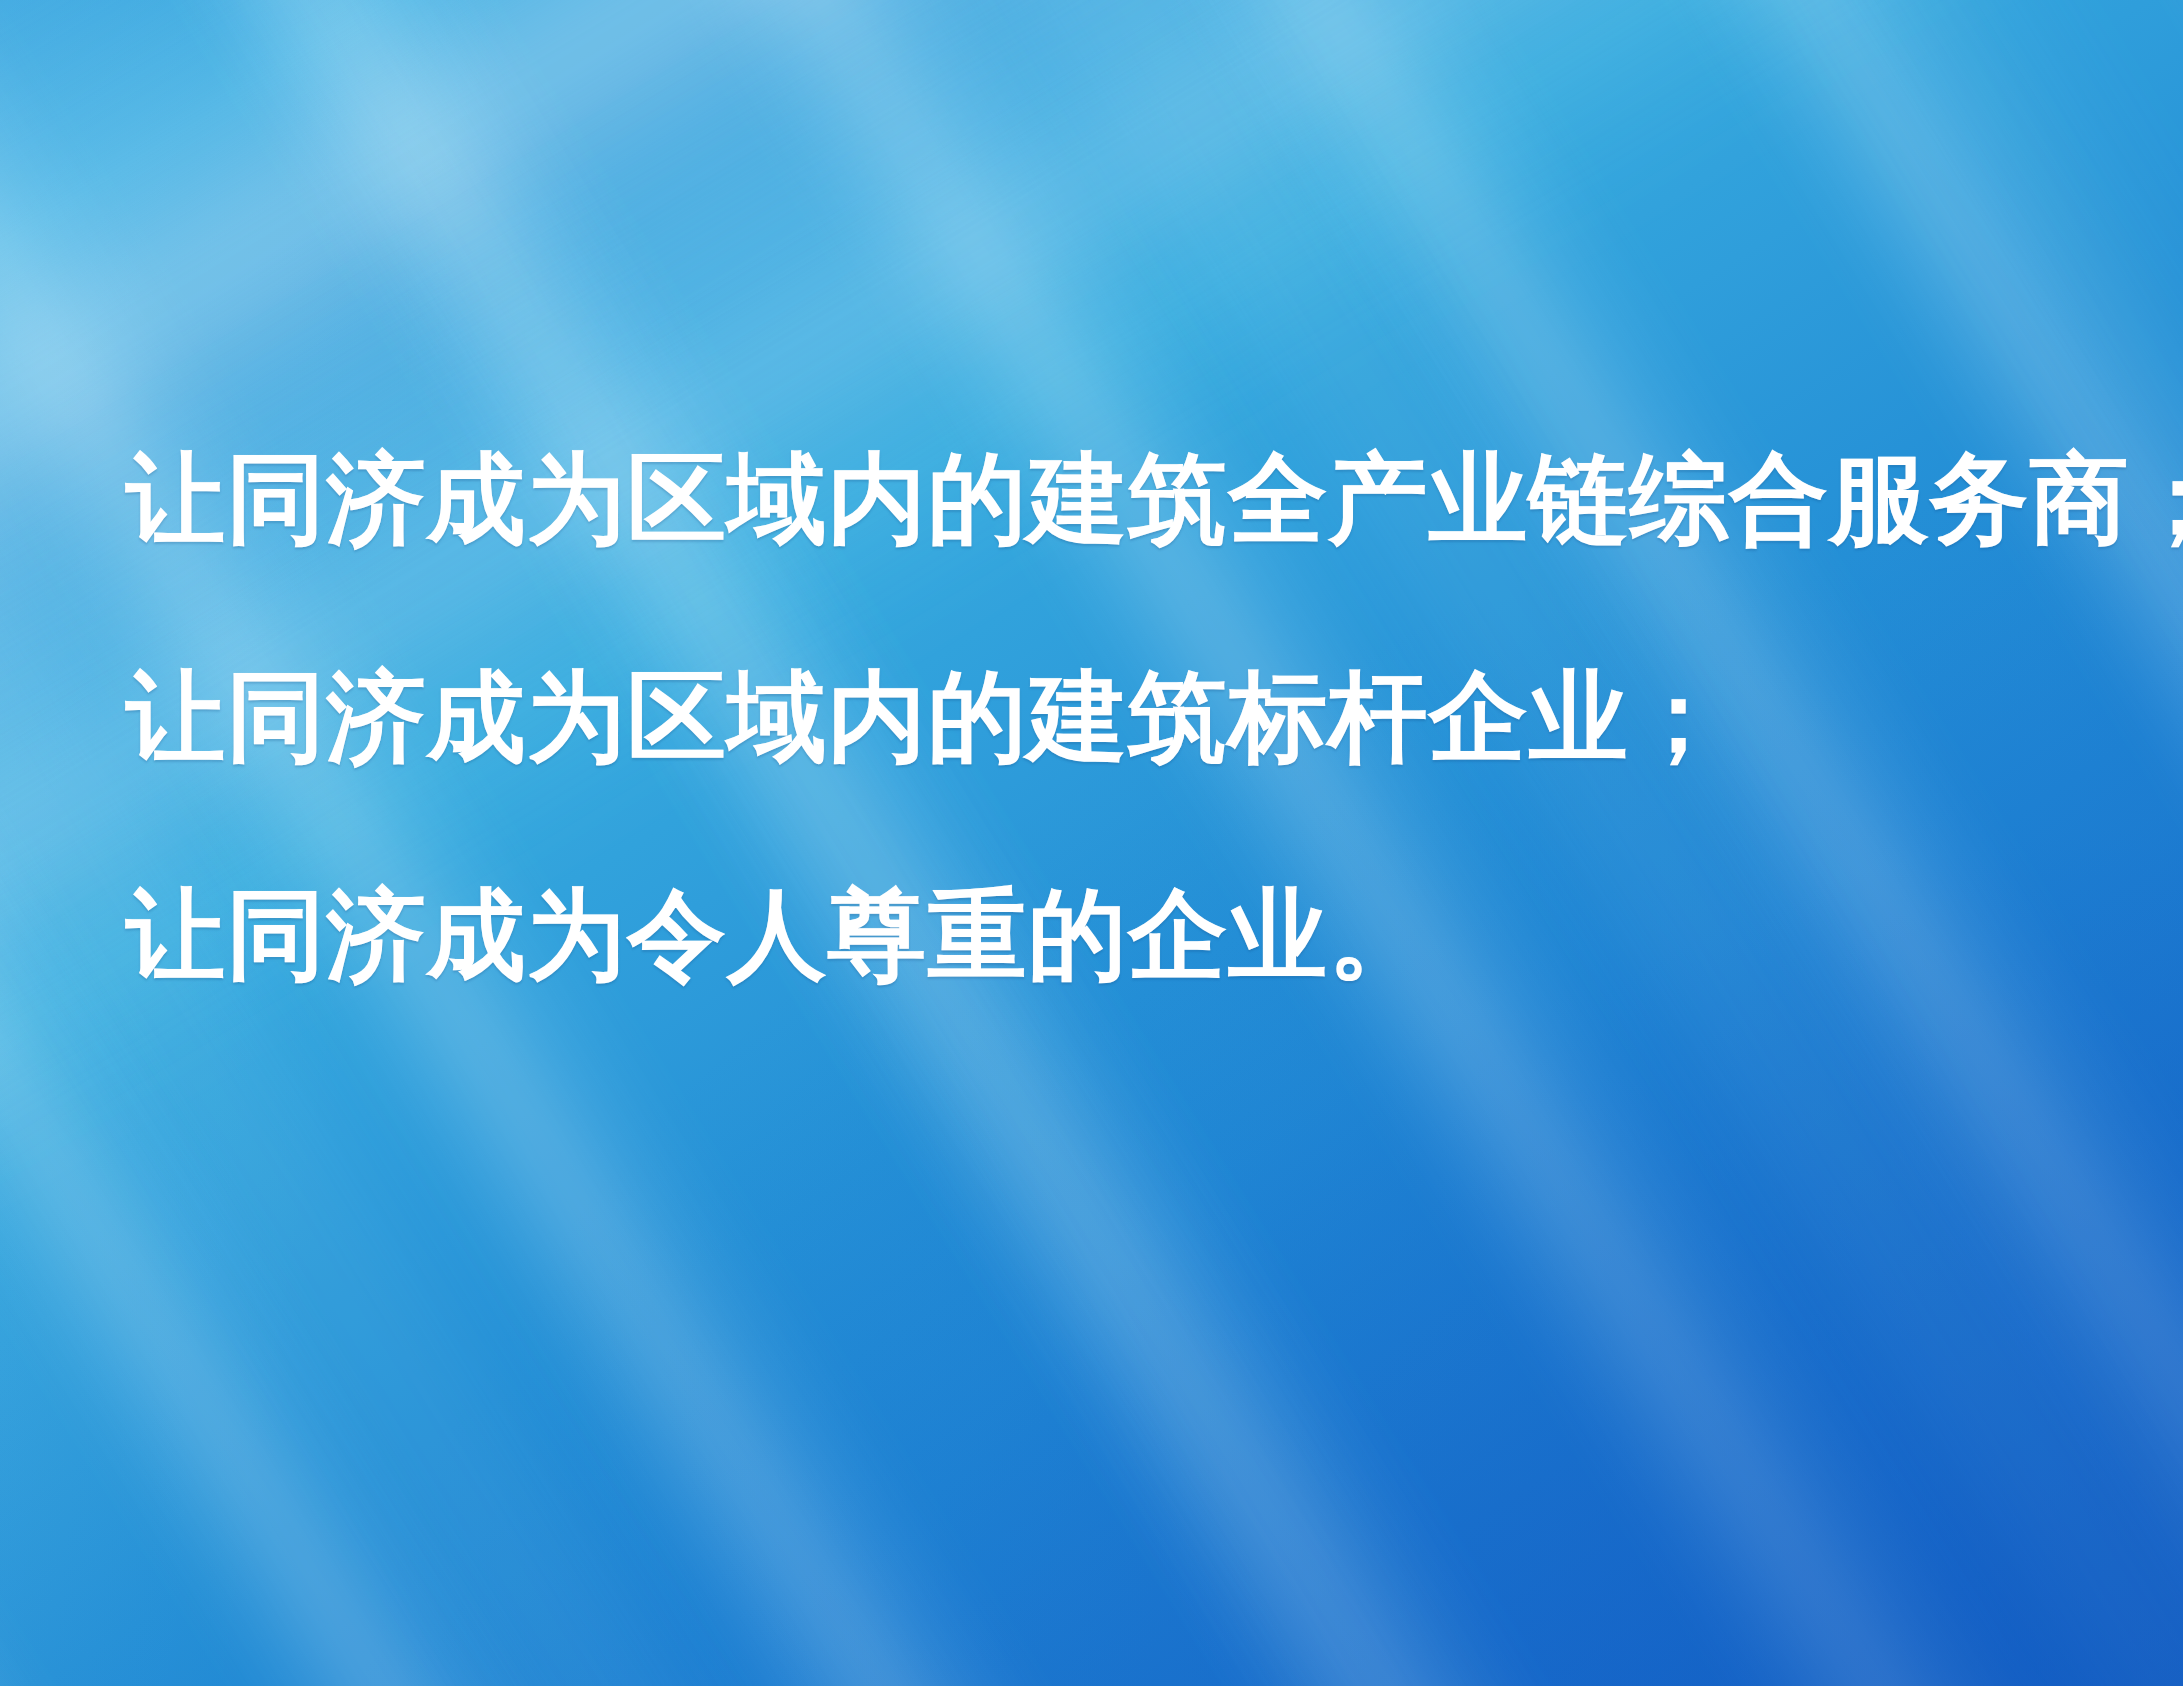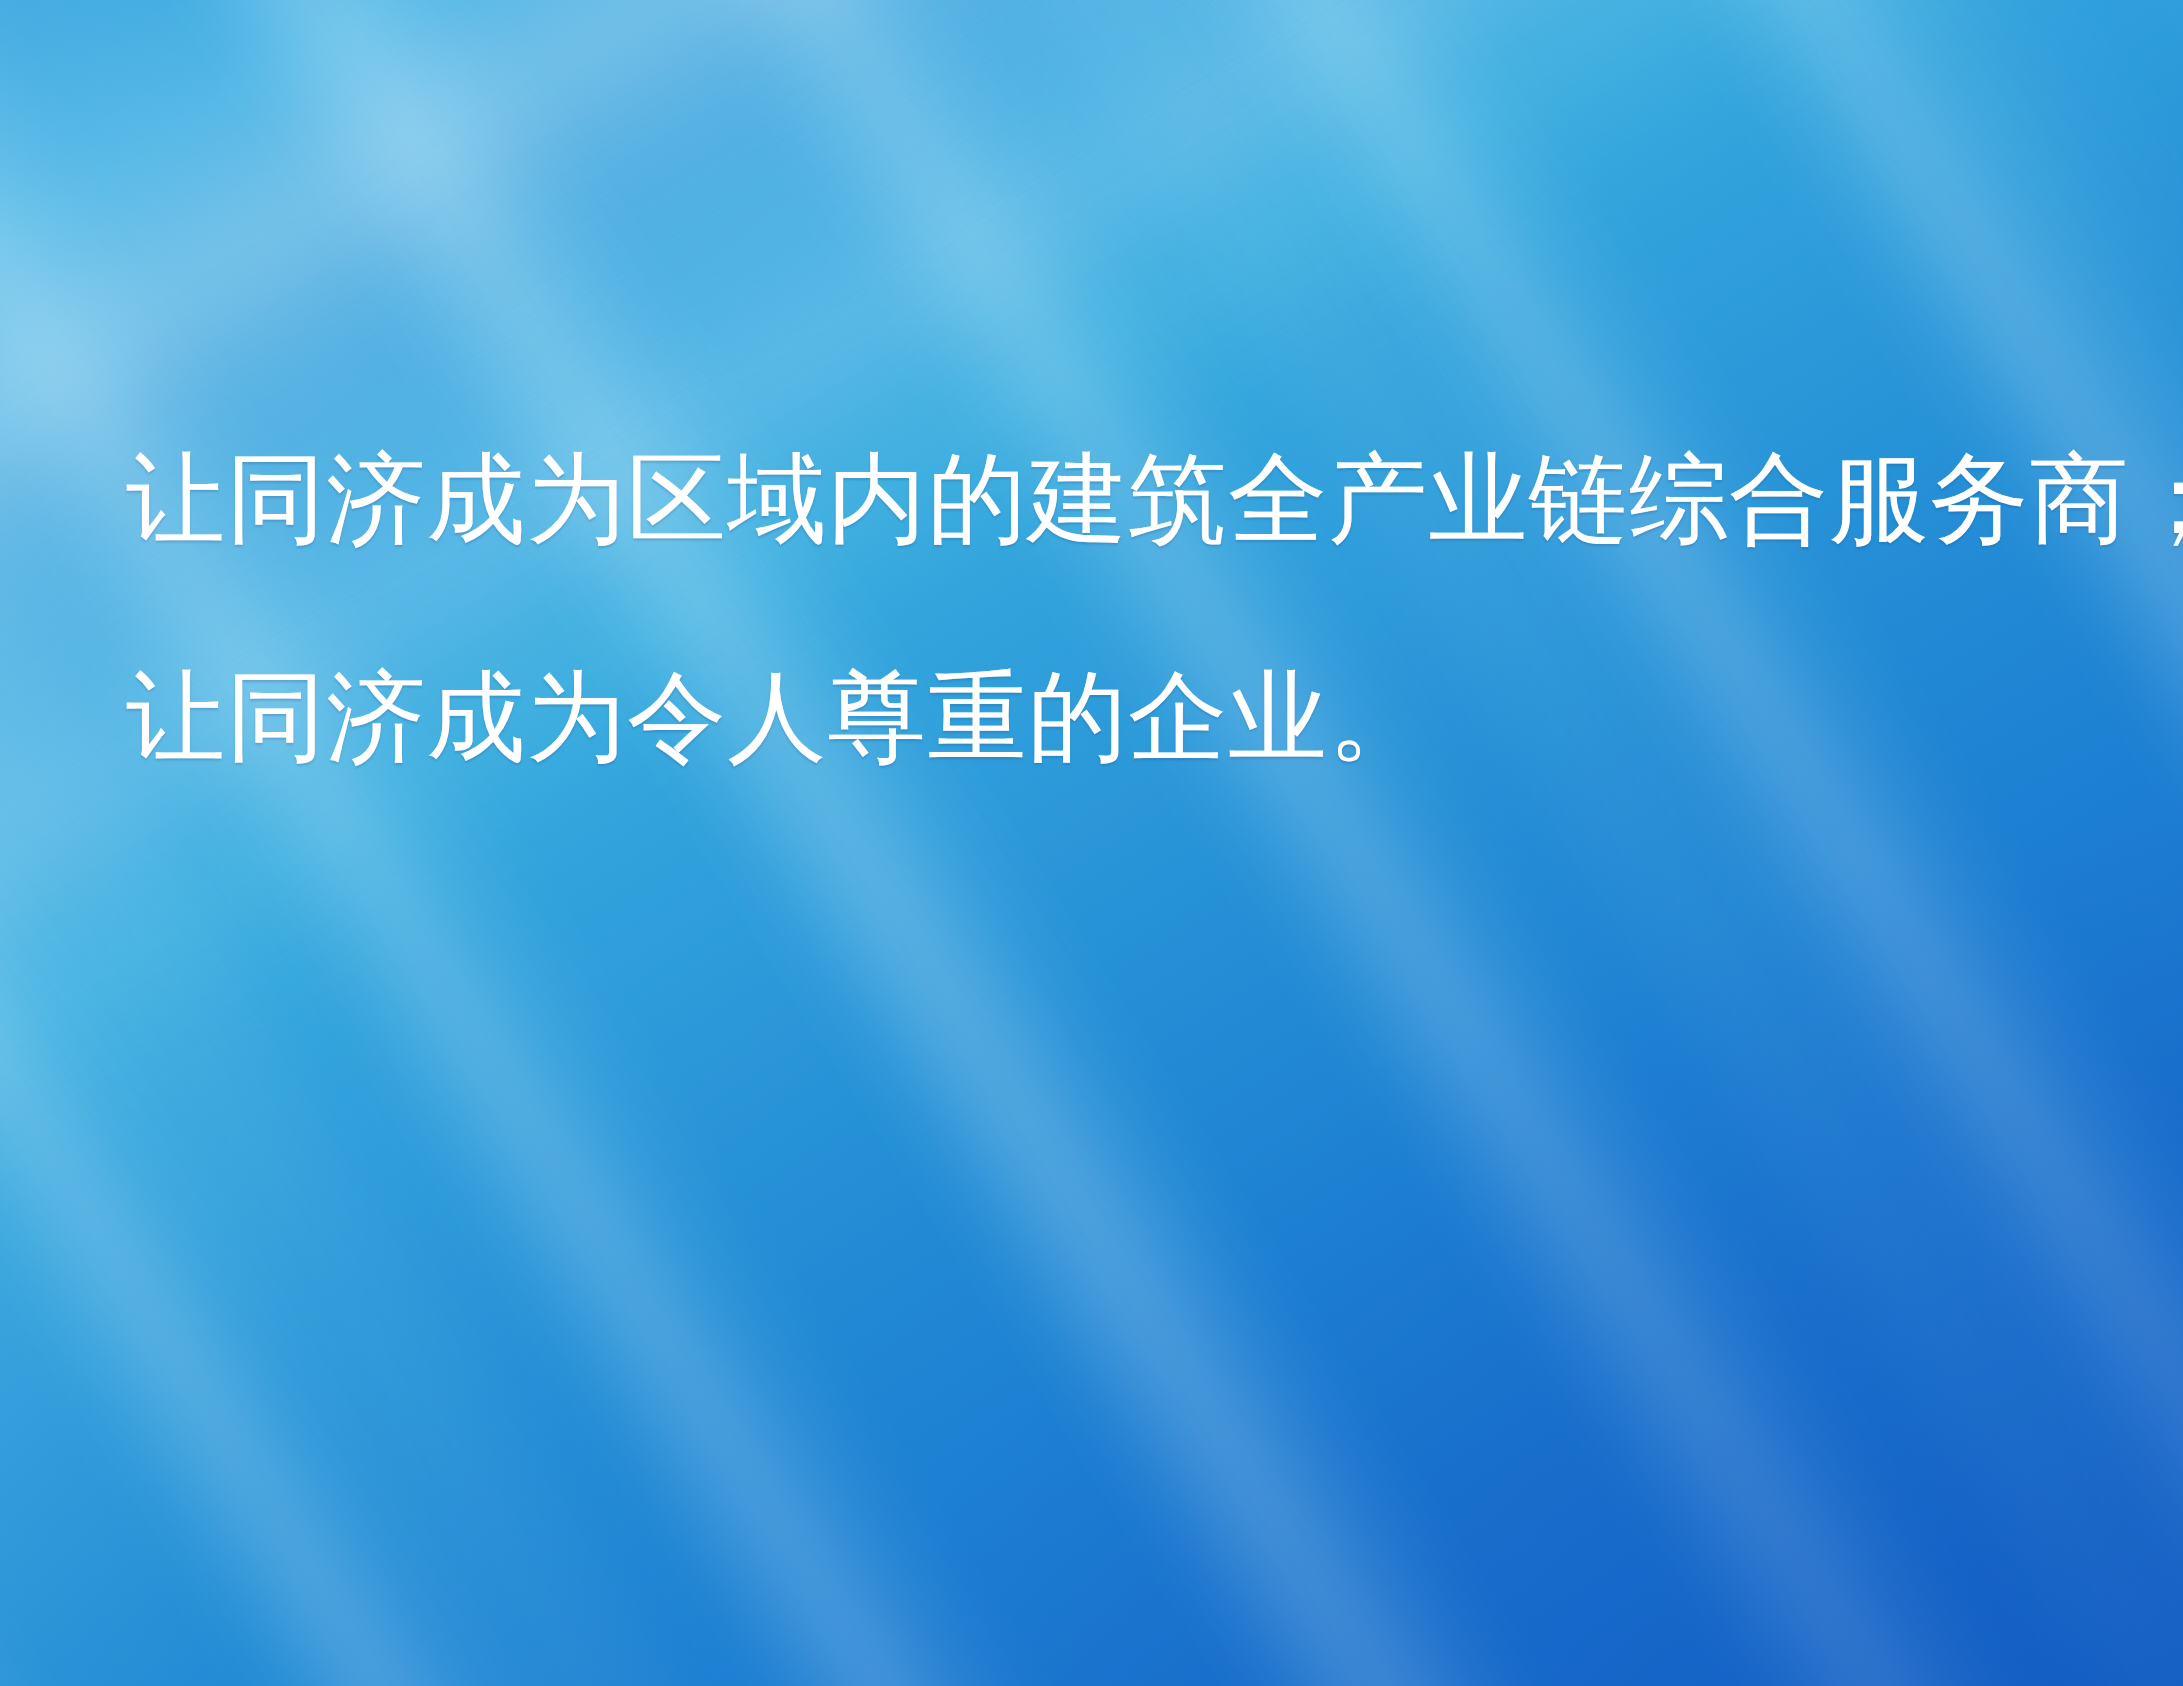--- a/index.html
+++ b/index.html
@@ -132,21 +132,21 @@
   #text-block {
     position: absolute;
     left: 126px;
     top: 449px;
     width: 1957px;
     z-index: 5;
   }
   .line {
     color: #ffffff;
     font-family: "DejaVu Serif", "Liberation Serif", serif;
-    font-weight: 400;
+    font-weight: 700;
     font-size: 99px;
     line-height: 1.0;
     letter-spacing: 0.012em;
     white-space: nowrap;
     margin: 0 0 119px 0;
     text-shadow:
       0 1.5px 2.3px rgba(8, 60, 120, 0.22),
       0 0 0.8px rgba(255,255,255,0.6);
   }
   .line:last-child { margin-bottom: 4px; }
@@ -158,17 +158,18 @@
 
   <div class="streaks streak-layer-a"></div>
   <div class="streaks streak-layer-b"></div>
   <div class="streak-bright"></div>
   <div class="streak-soft"></div>
   <div class="edge-lift"></div>
   <div class="corner-deep"></div>
 
   <div id="text-block">
     <p class="line">让同济成为区域内的建筑全产业链综合服务商；</p>
+    <p class="line">让同济成为区域内的建筑标杆企业；</p>
     <p class="line">让同济成为令人尊重的企业。</p>
   </div>
 
 </div>
 
 
 </body></html>

